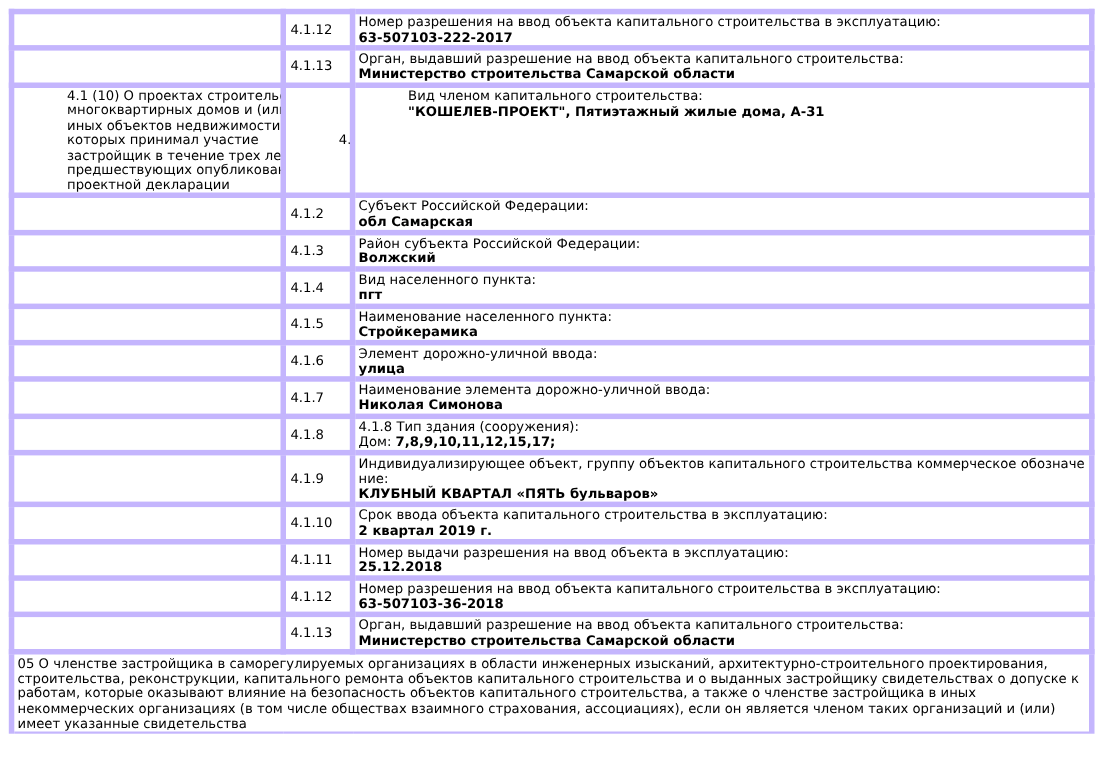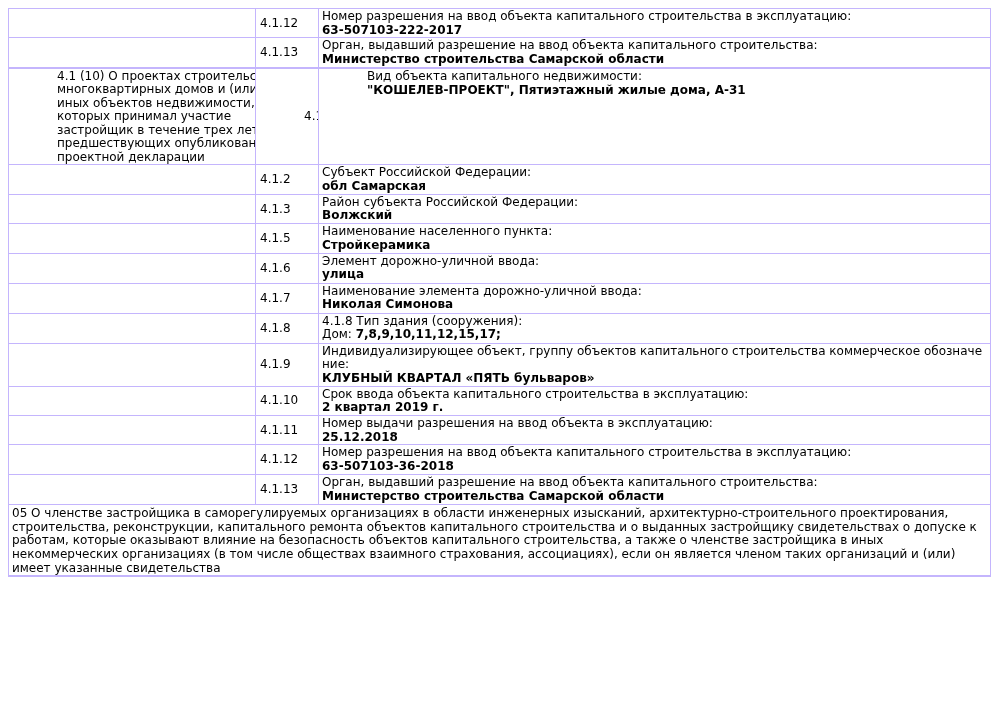--- a/index.html
+++ b/index.html
@@ -10,21 +10,21 @@
     color:#000000;
   }
   .sheet { position:absolute; left:8px; top:8px; width:982px; }
   table.decl {
     border-collapse:collapse; width:982px; table-layout:fixed;
   }
   col.c1 { width:247px; }
   col.c2 { width:63px; }
   col.c3 { width:672px; }
   td {
-    border:1px solid #c4b5fd;
+    border:5px solid #c4b5fd;
     vertical-align:top;
     padding:1px 3px 0 3px;
     font-size:12px; line-height:13.7px;
     overflow:hidden;
   }
   td.num { vertical-align:middle; padding-left:4px; }
   td.leftcell .wrap { width:237px; line-height:13.5px; }
   .lbl { font-weight:normal; }
   .lbl.breakall { word-break:break-all; }
   .val { font-weight:bold; }
@@ -62,21 +62,21 @@
         <div class="val">Министерство строительства Самарской области</div>
       </td>
     </tr>
 
     <tr class="sectionsep" style="height:96px">
       <td class="leftcell">
         <div class="wrap">4.1 (10) О проектах строительства многоквартирных домов и (или) иных объектов недвижимости, в которых принимал участие застройщик в течение трех лет, предшествующих опубликованию проектной декларации</div>
       </td>
       <td class="num"><span>4.1.1</span></td>
       <td>
-        <div class="lbl">Вид объекта капитального недвижимости:</div>
+        <div class="lbl">Вид членом капитального строительства:</div>
         <div class="val">"КОШЕЛЕВ-ПРОЕКТ", Пятиэтажный жилые дома, А-31</div>
       </td>
     </tr>
 
     <tr style="height:29px">
       <td class="leftcell"></td>
       <td class="num"><span>4.1.2</span></td>
       <td>
         <div class="lbl">Субъект Российской Федерации:</div>
         <div class="val">обл Самарская</div>
@@ -85,20 +85,28 @@
 
     <tr style="height:29px">
       <td class="leftcell"></td>
       <td class="num"><span>4.1.3</span></td>
       <td>
         <div class="lbl">Район субъекта Российской Федерации:</div>
         <div class="val">Волжский</div>
       </td>
     </tr>
 
+    <tr style="height:29px">
+      <td class="leftcell"></td>
+      <td class="num"><span>4.1.4</span></td>
+      <td>
+        <div class="lbl">Вид населенного пункта:</div>
+        <div class="val">пгт</div>
+      </td>
+    </tr>
 
     <tr style="height:29px">
       <td class="leftcell"></td>
       <td class="num"><span>4.1.5</span></td>
       <td>
         <div class="lbl">Наименование населенного пункта:</div>
         <div class="val">Стройкерамика</div>
       </td>
     </tr>
 

